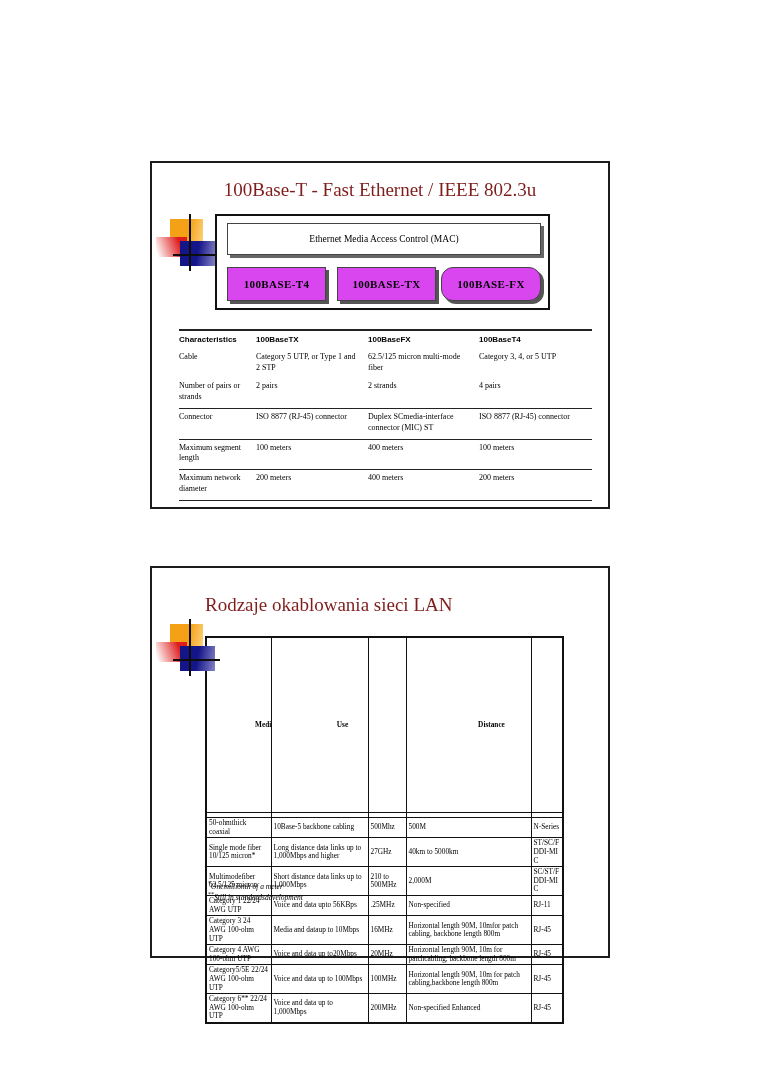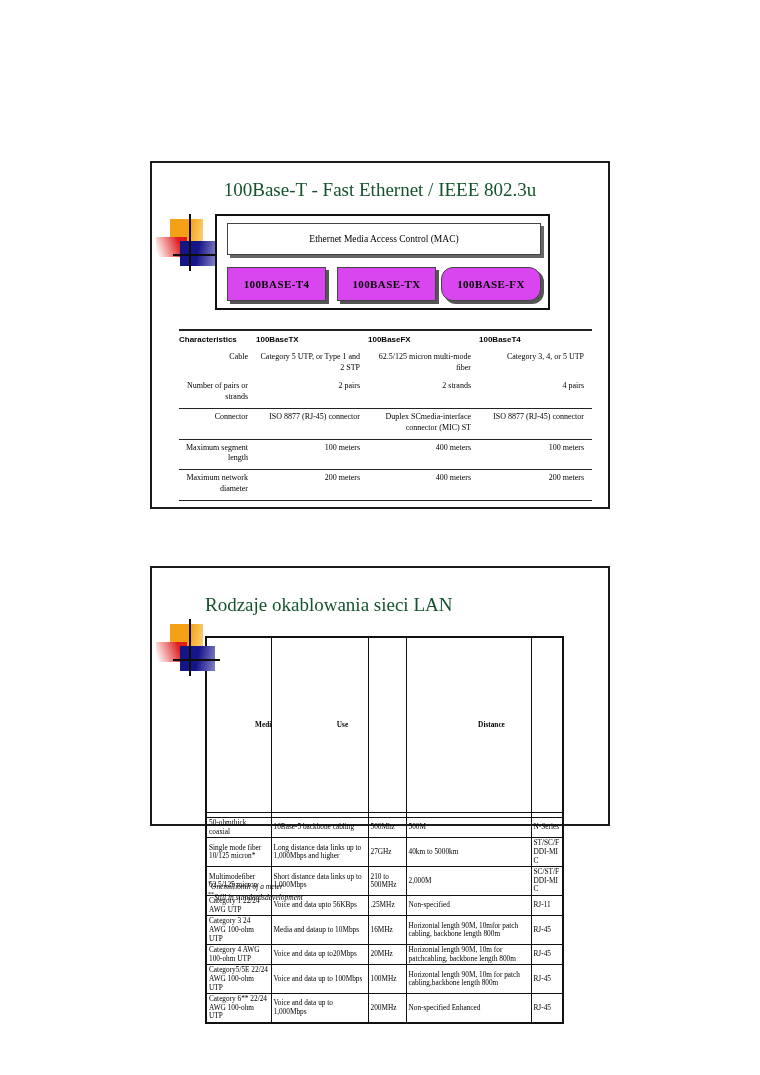--- a/index.html
+++ b/index.html
@@ -5,36 +5,36 @@
   html,body { margin:0; padding:0; }
   body {
     width:760px; height:1075px; position:relative; background:#ffffff;
     font-family:"Liberation Serif", serif;
   }
   .slide {
     position:absolute; left:150px; width:460px; background:#fff;
     border:2px solid #1c1c1c; box-sizing:border-box;
   }
   #slide1 { top:161px; height:348px; }
-  #slide2 { top:566px; height:260px; }
+  #slide2 { top:566px; height:392px; }
 
   
   .logo { position:absolute; left:0; top:0; width:70px; height:115px; }
   .logo div { position:absolute; }
   .logo-orange { left:18px; top:56px; width:33px; height:26px;
     background:linear-gradient(100deg,#f5a117 55%,#fcd27c); z-index:1; }
   .logo-red { left:4px; top:74px; width:31px; height:20px;
     background:linear-gradient(250deg,#de1d1d 25%,#ffffff 95%); z-index:2; }
   .logo-blue { left:28px; top:78px; width:35px; height:25px;
     background:linear-gradient(100deg,#15158a 50%,#8484c6); z-index:3; }
   .logo-vline { left:37px; top:51px; width:2px; height:57px; background:#0d0d0d; z-index:4; }
   .logo-hline { left:21px; top:91px; width:47px; height:2px; background:#0d0d0d; z-index:4; }
 
   .slide-title {
-    position:absolute; color:#14532d; font-size:19px; white-space:nowrap;
+    position:absolute; color:#7f1d1d; font-size:19px; white-space:nowrap;
     font-family:"Liberation Serif", serif;
   }
   #slide1 .slide-title { top:16px; left:0; right:0; text-align:center; }
   #slide2 .slide-title { top:26px; left:53px; text-align:left; }
 
   
   .diagram {
     position:absolute; left:63px; top:51px; width:335px; height:96px;
     border:2px solid #111; background:#fff; box-sizing:border-box; z-index:5;
   }
@@ -57,21 +57,21 @@
   
   .t1 {
     position:absolute; left:27px; top:166px; width:413px;
     border-collapse:collapse; table-layout:fixed;
     font-size:8px; line-height:1.35; border-top:2px solid #222;
   }
   .t1 th {
     font-family:"Liberation Sans", sans-serif; font-weight:bold; font-size:8px;
     text-align:left; vertical-align:top; padding:4px 6px 3px 0;
   }
-  .t1 td { vertical-align:top; padding:3px 8px 5px 0;text-align:right; }
+  .t1 td { vertical-align:top; padding:3px 8px 5px 0; }
   .t1 tr.rule > * { border-bottom:1.5px solid #222; }
 
   
   .t2 {
     position:absolute; left:53px; top:68px; width:357px;
     border-collapse:collapse; table-layout:fixed; border:2px solid #111;
     font-size:7.3px; line-height:1.18;
   }
   .t2 th, .t2 td {
     border:1.5px solid #111; padding:1px 2px; vertical-align:middle;

